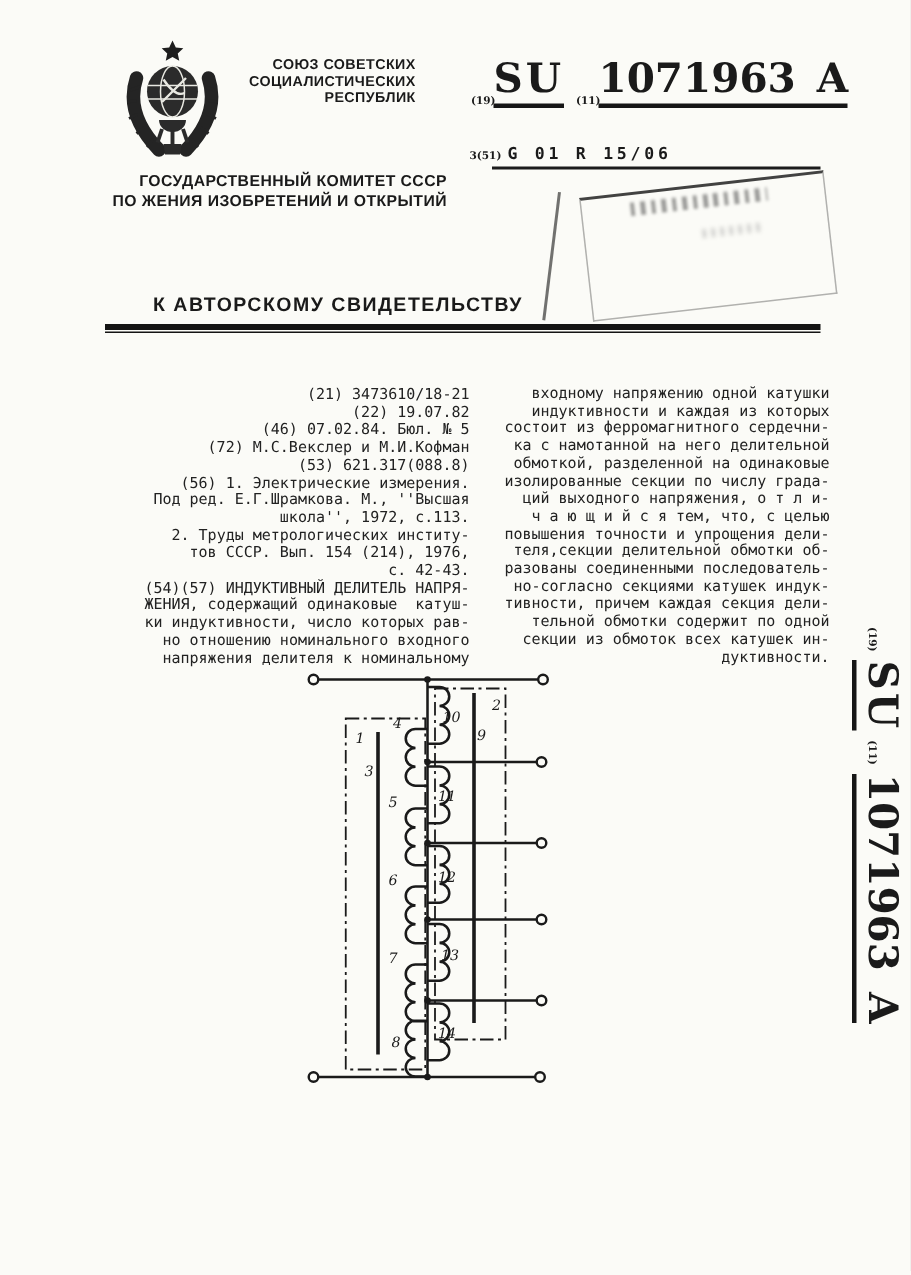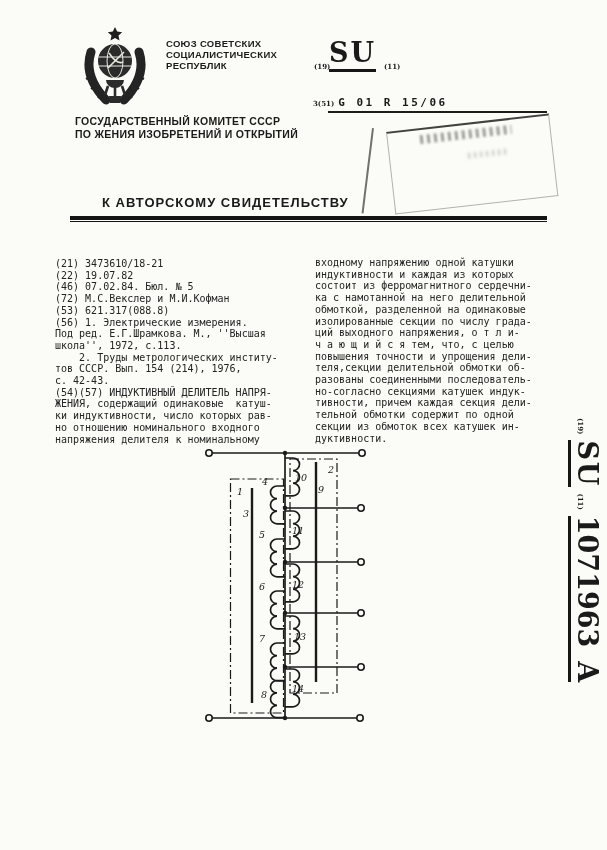--- a/index.html
+++ b/index.html
@@ -2,21 +2,21 @@
 <html><head>
 <meta charset="utf-8">
 <style>
   html,body{margin:0;padding:0;background:#e8e8e4;}
   .page{
     position:relative;width:607px;height:850px;margin:0 auto;
     background:#fbfbf7;color:#1a1a1a;overflow:hidden;
     font-family:"Liberation Sans",sans-serif;
   }
   .abs{position:absolute;}
-  .pre{white-space:pre;}
+  .pre{white-space:pre;text-align:right;}
   
   .union{left:166px;top:38px;font-size:9.5px;font-weight:bold;line-height:11px;letter-spacing:.3px;}
   .committee{left:75px;top:115px;font-size:10.5px;font-weight:bold;line-height:12.5px;letter-spacing:.3px;}
   .smallcode{font-family:"DejaVu Serif",serif;font-size:7px;font-weight:bold;}
   .bignum{font-family:"DejaVu Serif",serif;font-size:27px;font-weight:bold;line-height:1;}
   .u3{border-bottom:3px solid #161616;padding-bottom:3px;}
   .numgap{display:inline-block;width:14px;}
   .ipcline{left:313px;top:96px;font-size:7px;font-weight:bold;font-family:"DejaVu Serif",serif;}
   .ipccode{font-family:"DejaVu Sans Mono",monospace;font-size:11px;font-weight:bold;letter-spacing:2.5px;margin-left:4px;}
   .ipcunderline{left:328px;top:111px;width:219px;height:1.5px;background:#1c1c1c;}
@@ -26,21 +26,21 @@
   
   .stamp{left:386px;top:132px;width:162px;height:80px;transform:rotate(-6.5deg);transform-origin:0 0;
          border:1px solid rgba(40,40,40,.35);border-top:2.2px solid rgba(20,20,20,.8);}
   .stamp .smudge1{position:absolute;left:32px;top:5px;width:92px;height:9px;
      background:repeating-linear-gradient(90deg,rgba(0,0,0,.38) 0 3px,rgba(0,0,0,0) 3px 7px);filter:blur(1.2px);}
   .stamp .smudge2{position:absolute;left:78px;top:28px;width:40px;height:6px;
      background:repeating-linear-gradient(90deg,rgba(0,0,0,.22) 0 2px,rgba(0,0,0,0) 2px 6px);filter:blur(1.4px);}
   .penmark{left:372px;top:128px;width:1.6px;height:86px;background:rgba(0,0,0,.55);transform:rotate(7deg);transform-origin:0 0;}
   
   .col{font-family:"DejaVu Sans Mono",monospace;font-size:10px;line-height:11.7px;color:#222;}
-  .col-left{left:55px;top:258px;width:240px;}
+  .col-left{left:73px;top:258px;width:240px;}
   .col-right{left:315px;top:257px;width:238px;}
   
   .side-pub{left:543px;top:418px;width:292px;height:58px;transform:rotate(90deg) translate(0,-58px);transform-origin:0 0;
             display:flex;align-items:baseline;gap:6px;}
   
   .figure{left:170px;top:430px;width:225px;height:335px;}
   .figlabel{font-family:"DejaVu Serif",serif;font-style:italic;font-size:9.5px;fill:#1a1a1a;}
 </style>
 </head>
 <body>
@@ -66,20 +66,21 @@
     <path d="M31,72 h12 l-1,7 h-10 z" fill="#2b2b2b"></path>
   </svg>
 
   <div class="abs union pre">СОЮЗ СОВЕТСКИХ
 СОЦИАЛИСТИЧЕСКИХ
 РЕСПУБЛИК</div>
 
   <span class="abs smallcode" style="left:314px;top:62px">(19)</span>
   <span class="abs bignum u3" style="left:329px;top:39px;letter-spacing:2px">SU</span>
   <span class="abs smallcode" style="left:384px;top:62px">(11)</span>
+  <span class="abs u3" style="left:399px;top:39px"><span class="bignum">1071963</span><span class="numgap"></span><span class="bignum">A</span></span>
 
   <div class="abs ipcline"><span>3(51)</span><span class="ipccode">G 01 R 15/06</span></div>
   <div class="abs ipcunderline"></div>
 
   <div class="abs committee pre">ГОСУДАРСТВЕННЫЙ КОМИТЕТ СССР
 ПО ЖЕНИЯ ИЗОБРЕТЕНИЙ И ОТКРЫТИЙ</div>
 
   <div class="abs penmark"></div>
   <div class="abs stamp">
     <div class="smudge1"></div>

